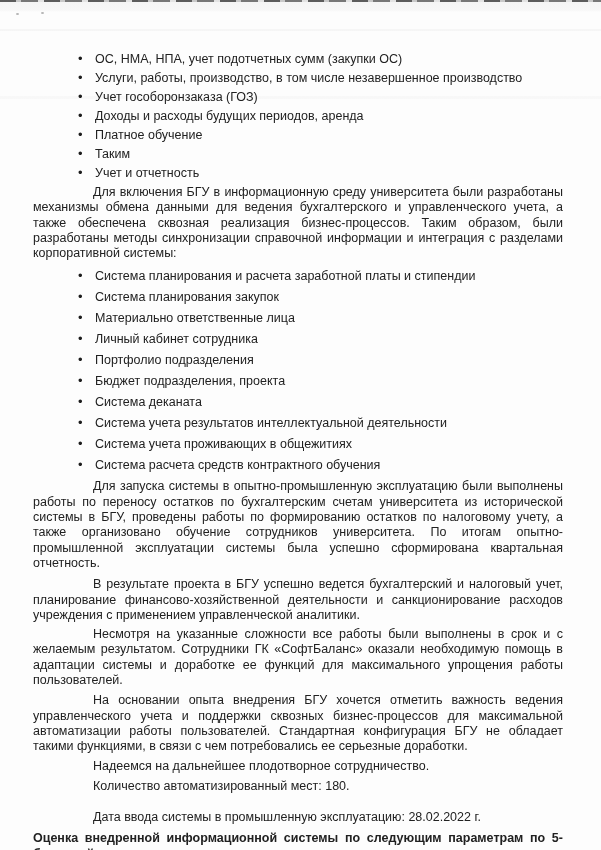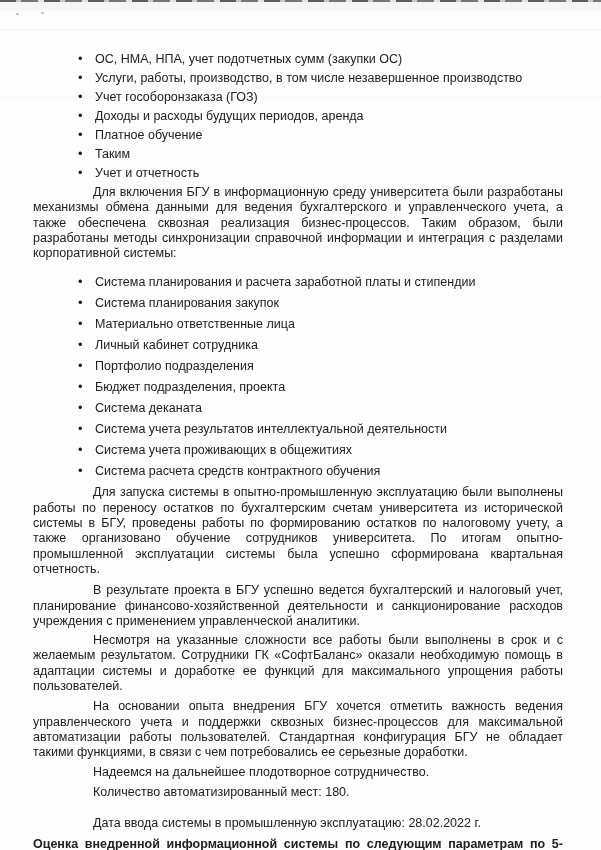--- a/index.html
+++ b/index.html
@@ -68,21 +68,21 @@
     top: -1px;
     font-size: 13px;
     color: #1c1c1c;
   }
   p.para {
     margin: 0;
     text-align: justify;
     line-height: 15.3px;
     text-indent: 60px;
   }
-  p.p-intro       { margin-top: 3px;  margin-bottom: 14px; }
+  p.p-intro       { margin-top: 3px;  margin-bottom: 8px; }
   p.p-launch      { margin-top: 4px; }
   p.p-result      { margin-top: 6px; }
   p.p-experience  { margin-top: 5px; }
   p.p-conclusion  { margin-top: 4px; }
   p.p-cooperation { margin-top: 4px; }
   p.p-workplaces  { margin-top: 5px; }
   p.p-date        { margin-top: 16px; }
   p.p-rating      { margin-top: 6px; text-indent: 0; font-weight: bold; }
 </style>
 </head>

